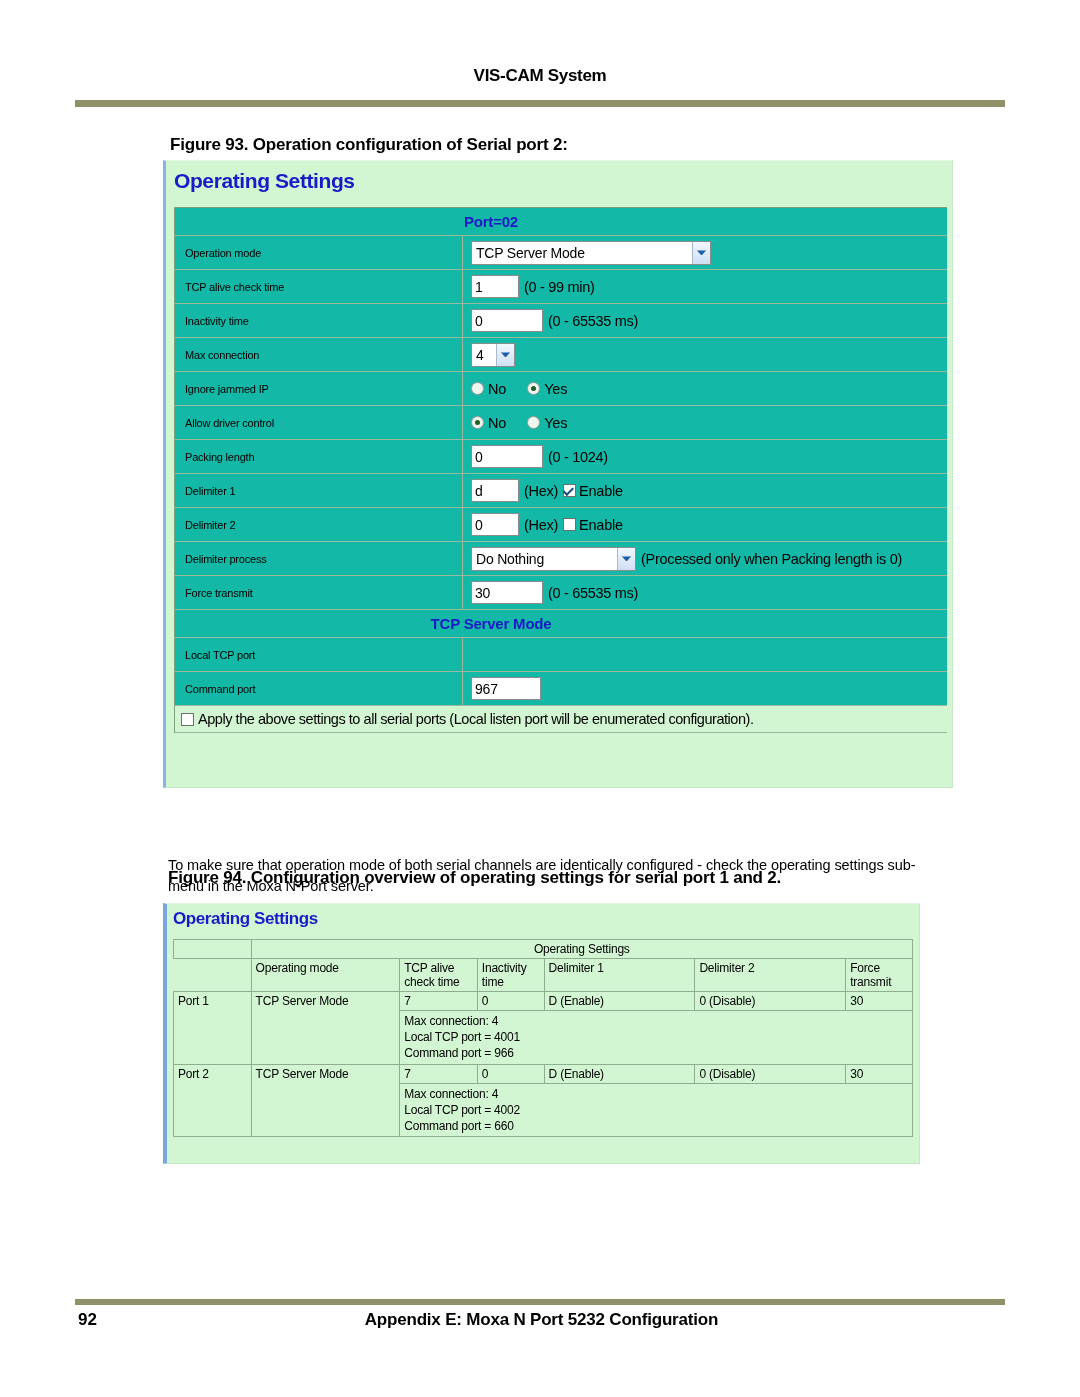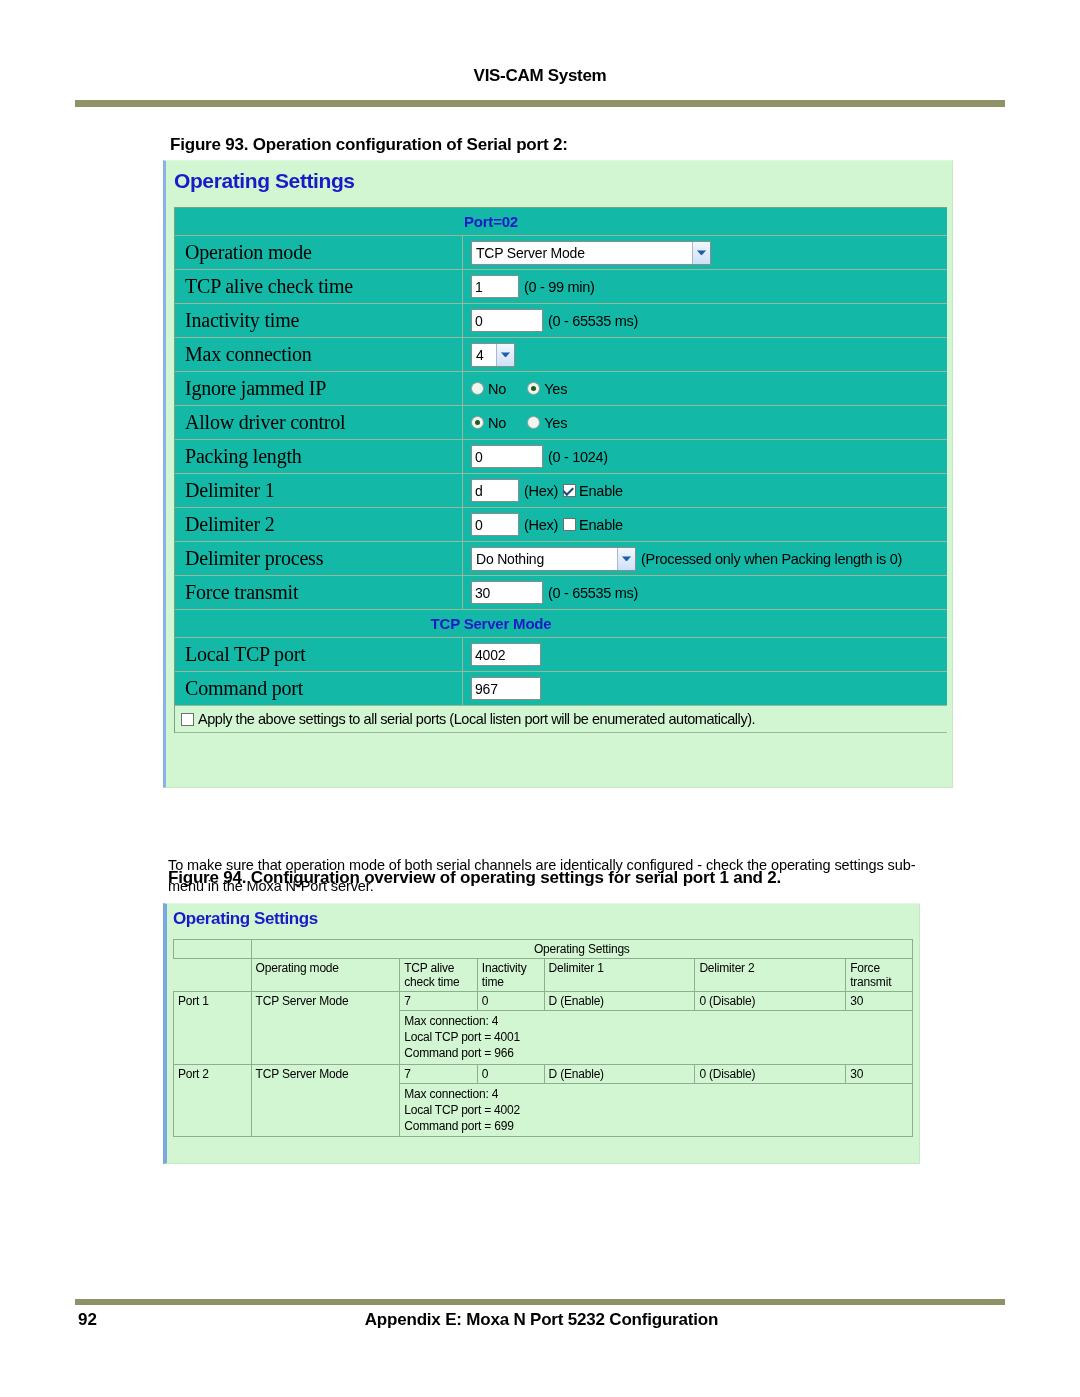--- a/index.html
+++ b/index.html
@@ -61,25 +61,24 @@
     justify-content:center;
     min-height:28px;
   }
   .section-label {
     color:#1a1ac8; font-weight:bold; font-size:15px;
     letter-spacing:-0.2px;
     margin-left:-140px;
   }
   .lbl {
     width:288px; flex:0 0 288px;
-    font-size:20px; padding-left:10px;
+    font-size:11px; padding-left:10px;
     border-right:1px solid #9ab89a;
     align-self:stretch; display:flex; align-items:center;
     letter-spacing:-0.2px;
-    font-family:Liberation Serif, serif;
   }
   .val {
     flex:1; display:flex; align-items:center;
     padding-left:8px; gap:5px;
     font-size:14.5px; letter-spacing:-0.2px;
   }
   .hint { font-size:14.5px; letter-spacing:-0.3px; }
 
   
   .txtbox {
@@ -343,35 +342,32 @@
         <span class="hint">(0 - 65535 ms)</span>
       </div>
     </div>
 
     <div class="row section">
       <span class="section-label">TCP Server Mode</span>
     </div>
 
     <div class="row">
       <div class="lbl">Local TCP port</div>
-      <div class="val">
-        <div class="txtbox w-port">4002</div>
-      </div>
     </div>
 
     <div class="row">
       <div class="lbl">Command port</div>
       <div class="val">
         <div class="txtbox w-port">967</div>
       </div>
     </div>
 
     <div class="applyrow">
       <span class="chk"></span>
-      <span>Apply the above settings to all serial ports (Local listen port will be enumerated automatically).</span>
+      <span>Apply the above settings to all serial ports (Local listen port will be enumerated configuration).</span>
     </div>
 
   </div>
 </div>
 
 <div class="bodytext" style="position:absolute; top:833px;">To make sure that operation mode of both serial channels are identically configured - check the operating settings sub-menu in the Moxa N-Port server.</div>
 
 <div class="caption" style="position:absolute; top:868px; margin:0 0 0 168px;">Figure 94.  Configuration overview of operating settings for serial port 1 and 2.</div>
 
 <div class="fig94">
@@ -416,21 +412,21 @@
       <td class="c-alive">7</td>
       <td class="c-inact">0</td>
       <td class="c-d1">D (Enable)</td>
       <td class="c-d2">0 (Disable)</td>
       <td class="c-force">30</td>
     </tr>
     <tr>
       <td class="detail" colspan="5">
         <div>Max connection: 4</div>
         <div>Local TCP port = 4002</div>
-        <div>Command port = 699</div>
+        <div>Command port = 660</div>
       </td>
     </tr>
   </tbody>
     </table>
 </div>
 
 <div class="rule-bot"></div>
 <div class="footer">
   <div class="pageno">92</div>
   <div class="ftitle">Appendix E: Moxa N Port 5232 Configuration</div>

